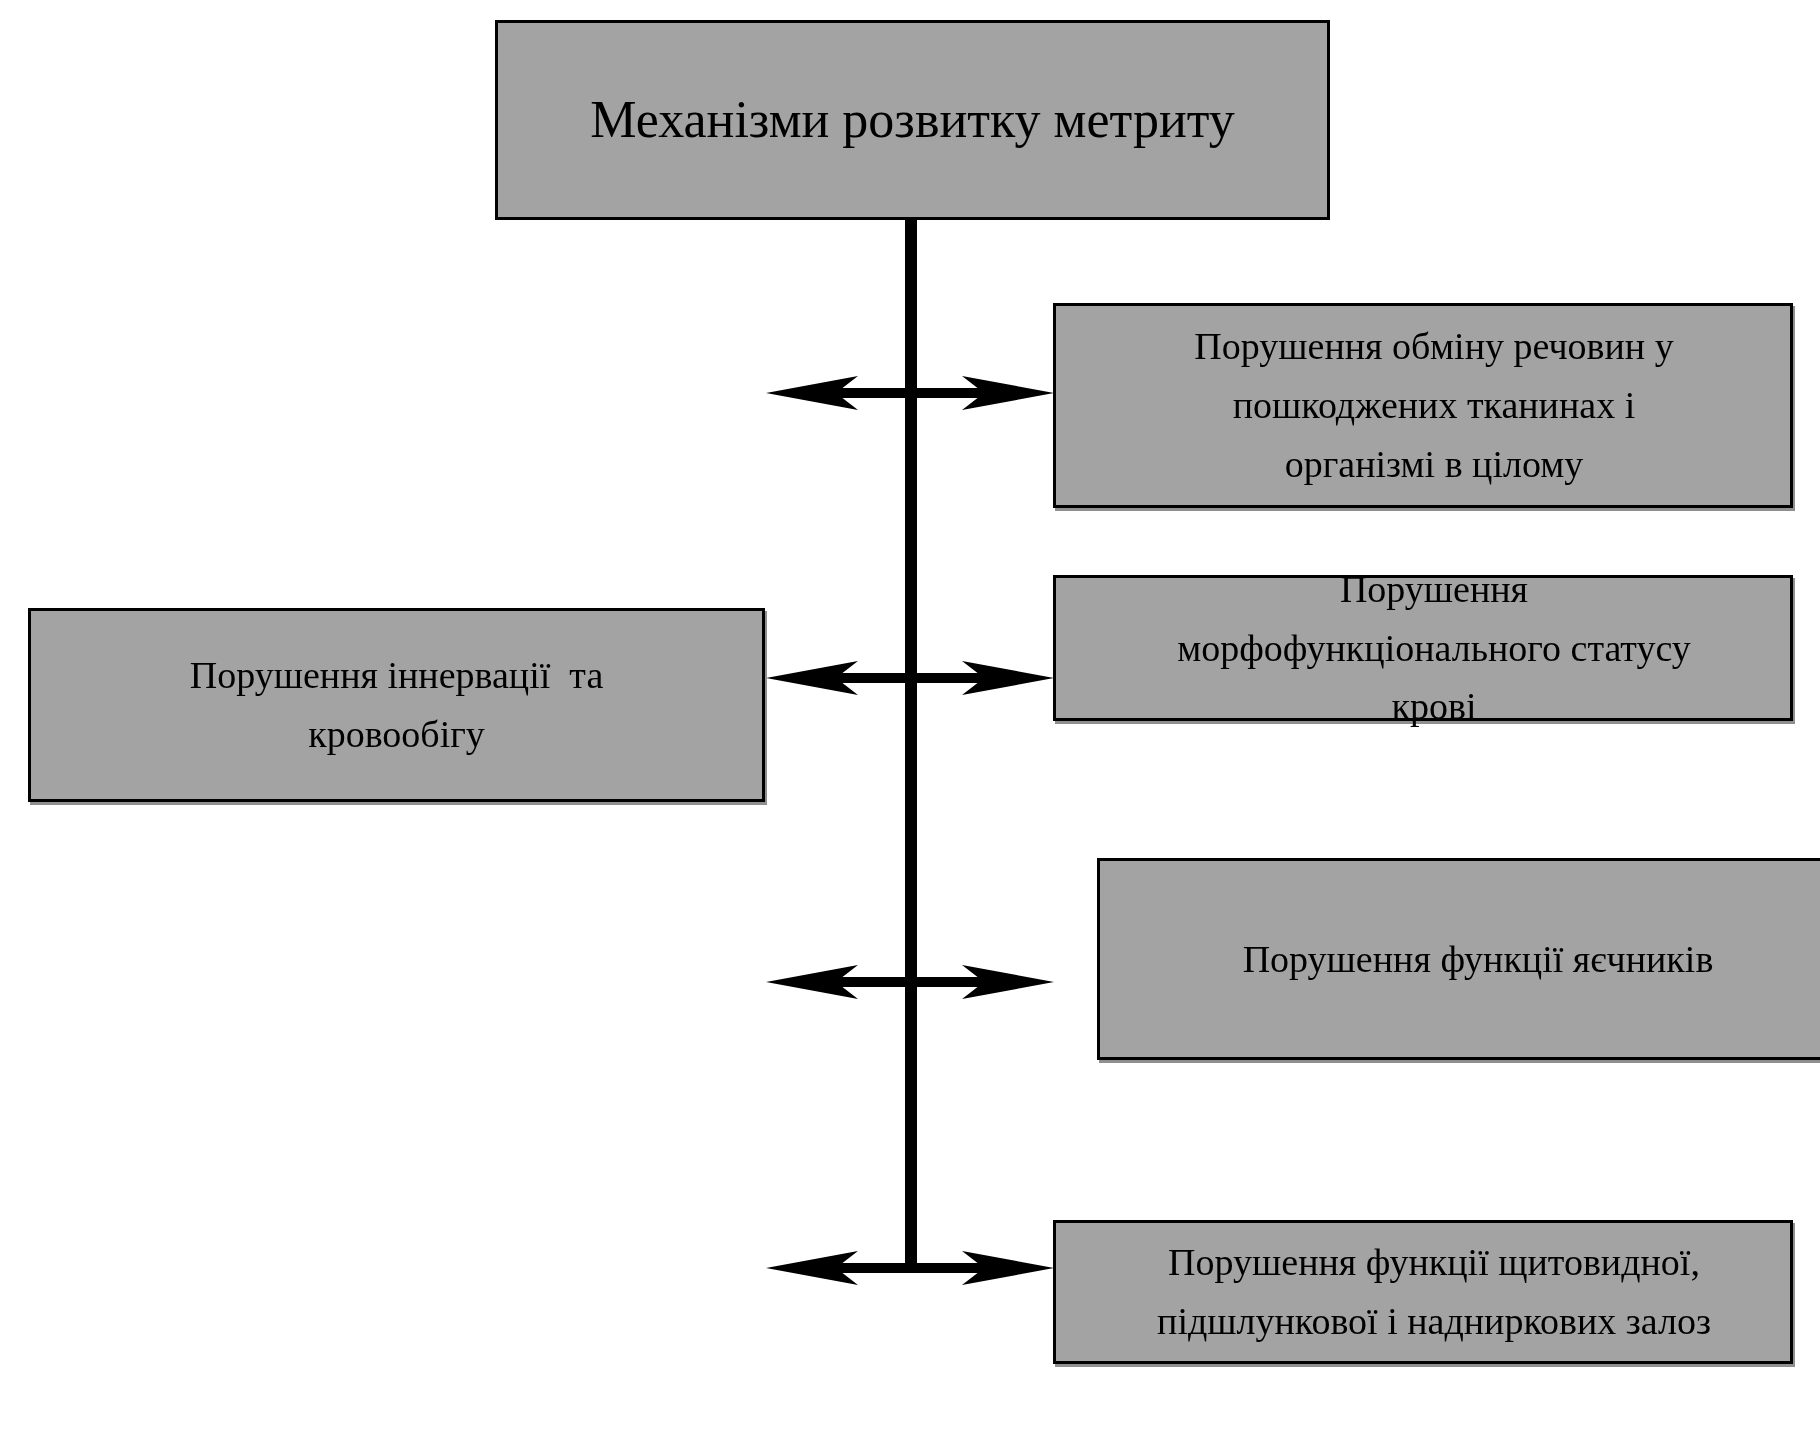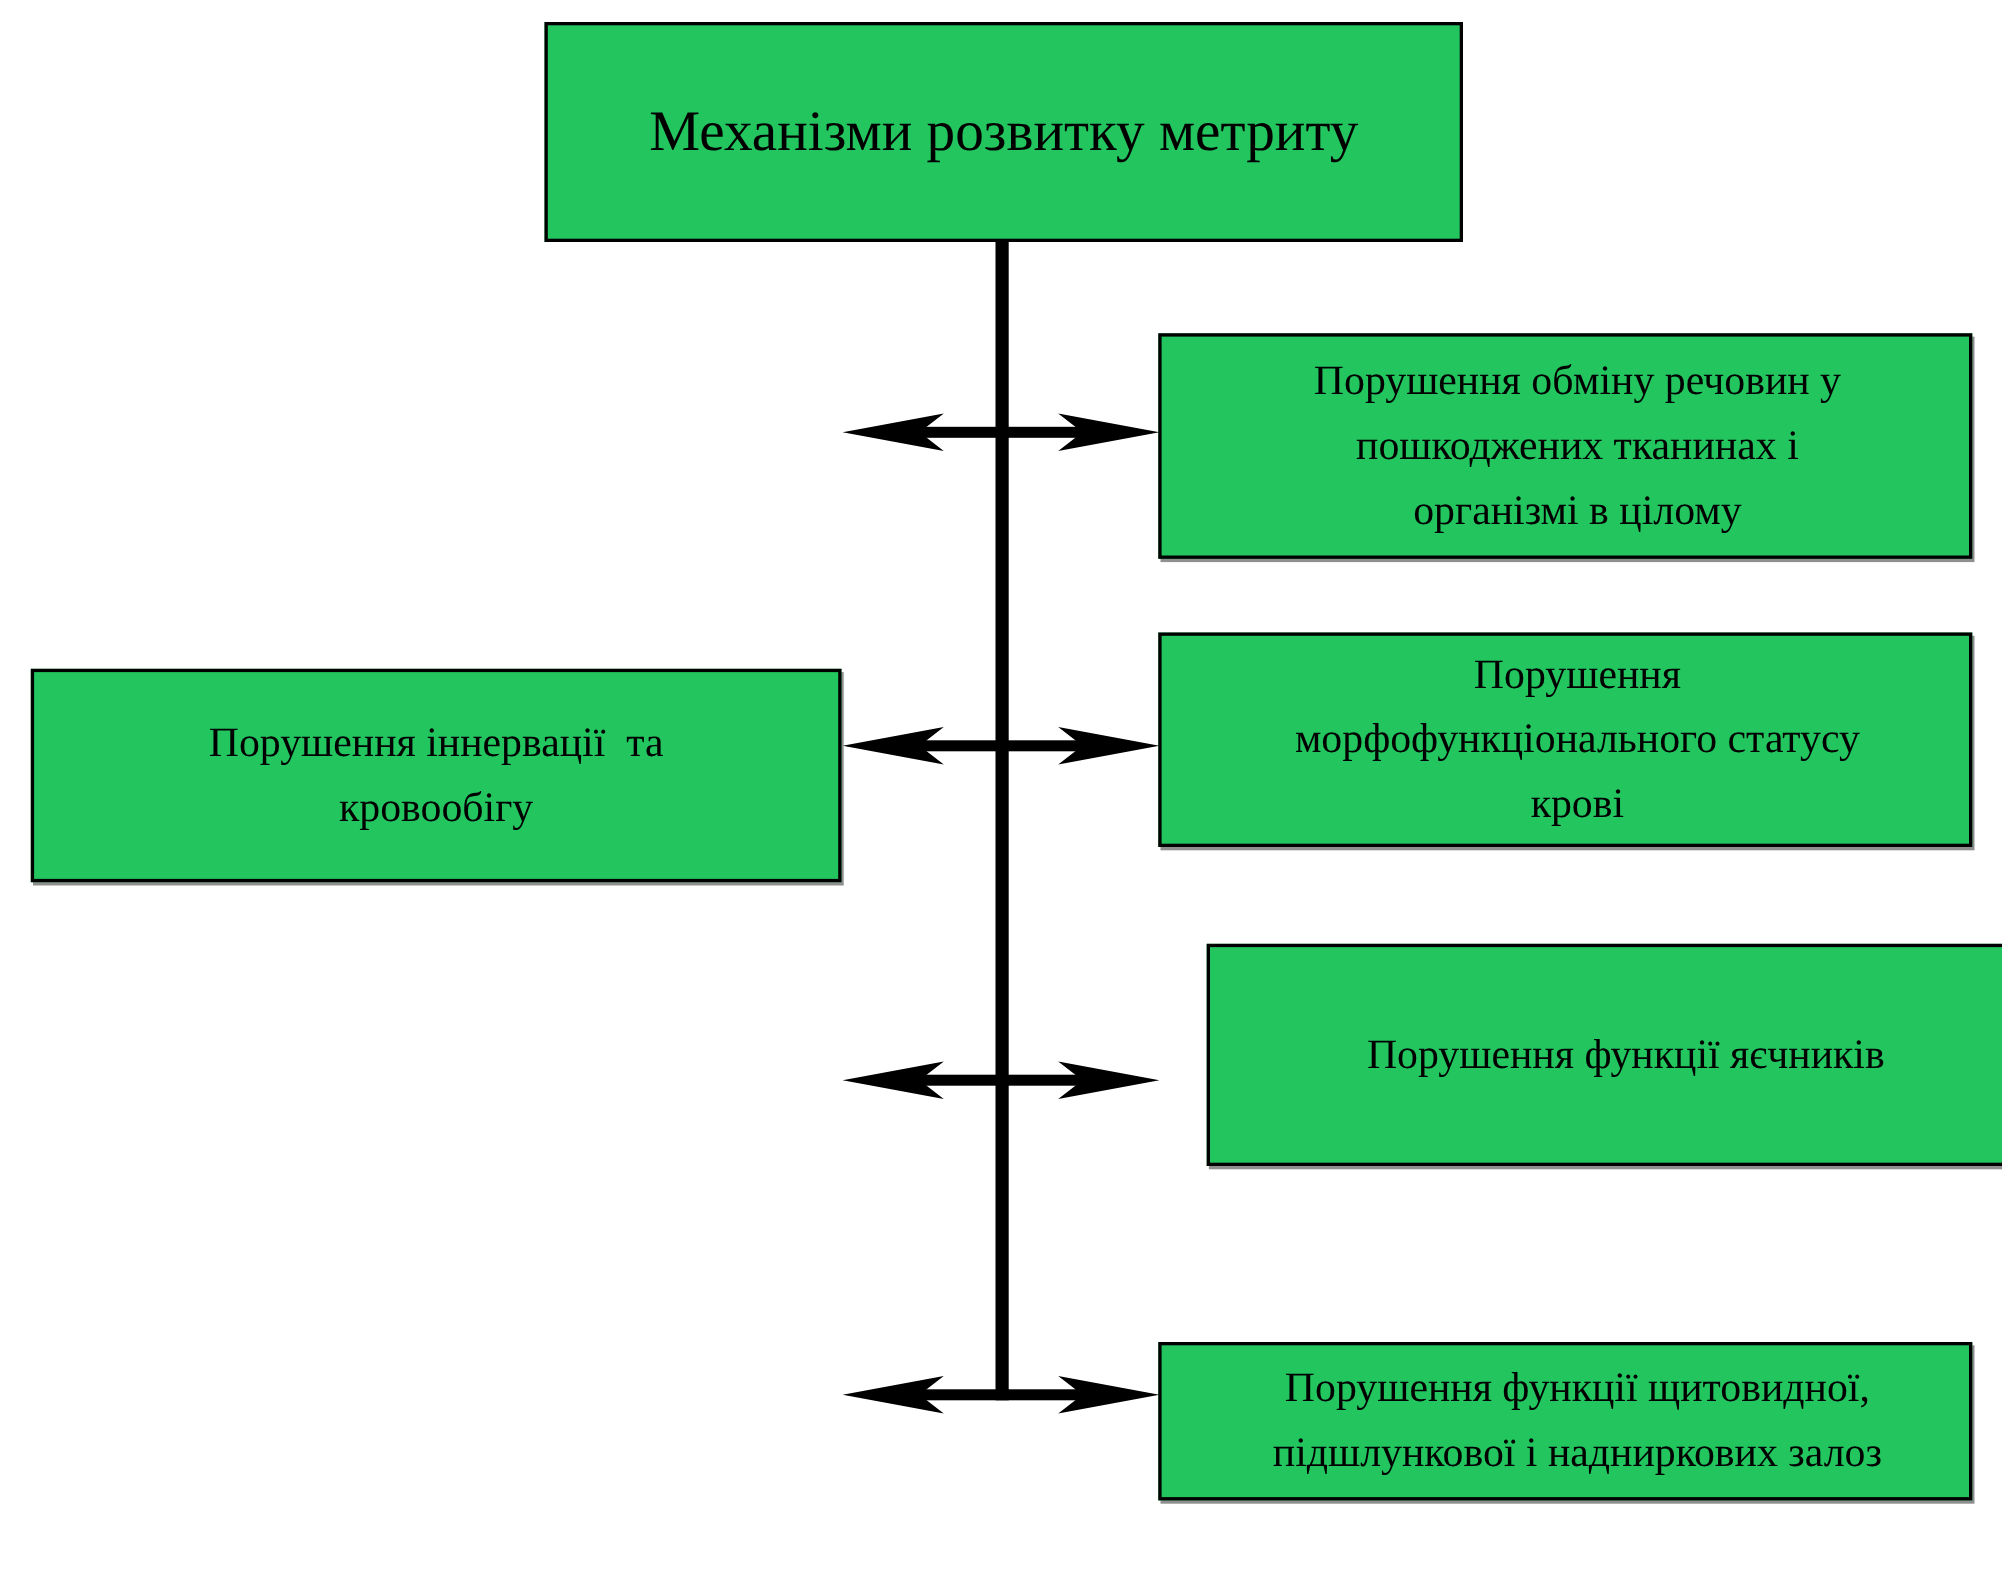--- a/index.html
+++ b/index.html
@@ -19,21 +19,21 @@
   .connector-layer {
     position: absolute;
     left: 0;
     top: 0;
     width: 1820px;
     height: 1432px;
     pointer-events: none;
   }
   .node {
     position: absolute;
-    background: #22c55e;
+    background: #a3a3a3;
     border: 3px solid #000000;
     box-shadow: 2px 3px 0 0 #8f8f8f;
     display: flex;
     align-items: center;
     justify-content: center;
     text-align: center;
     box-sizing: border-box;
     padding: 6px 18px;
   }
   .node .label {
@@ -52,21 +52,21 @@
   .title-box .label {
     font-size: 52px;
     line-height: 1.2;
   }
   
   .l-box { left: 28px;  width: 737px; }
   .r-box { left: 1053px; width: 740px; padding-left: 40px; }
   .row1l { top: 302px;  height: 196px; }
   .row1r { top: 303px;  height: 205px; }
   .row2l { top: 608px;  height: 194px; }
-  .row2r { top: 575px;  height: 195px; }
+  .row2r { top: 575px;  height: 146px; }
   .row3l { top: 853px;  height: 205px; }
   .row3r { top: 858px;  height: 202px; margin-left: 44px; }
   .row4l { top: 1167px; height: 195px; }
   .row4r { top: 1220px; height: 144px; }
 </style>
 </head>
 <body>
 
 <div class="stage">
 

